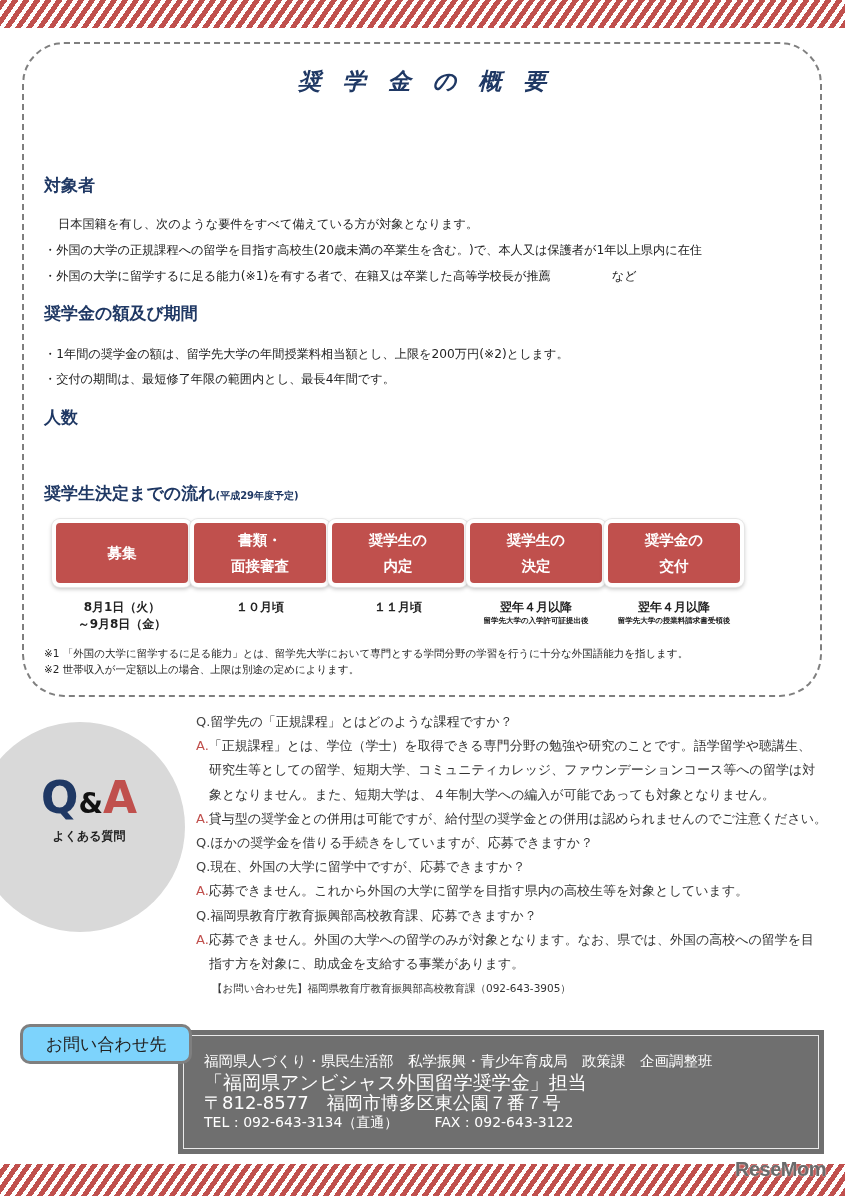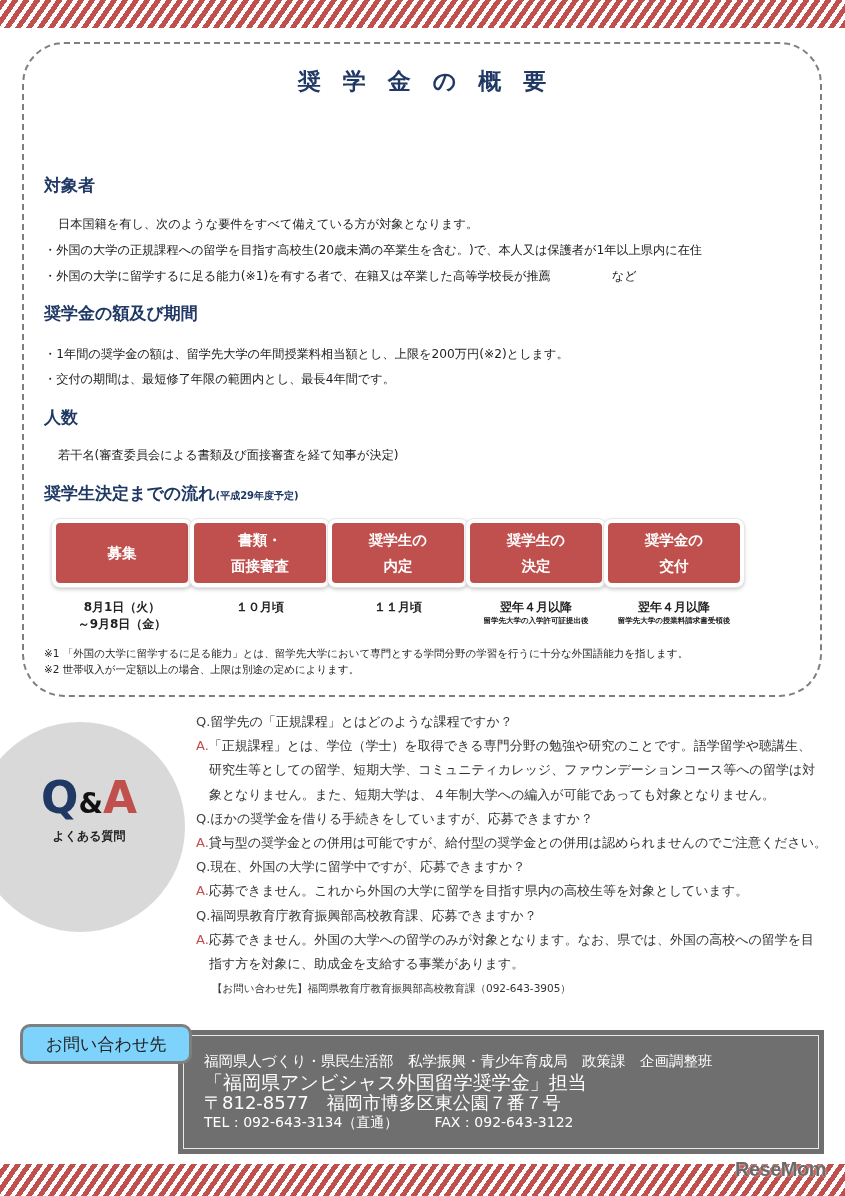--- a/index.html
+++ b/index.html
@@ -12,21 +12,21 @@
   }
   .stripe.top { top: 0; height: 28px; }
   .stripe.bottom { top: 1164px; height: 32px; }
 
   .overview {
     position: absolute; left: 22px; top: 42px; width: 800px; height: 655px;
     border: 2.5px dashed #7f7f7f; border-radius: 42px;
   }
   .overview-title {
     position: absolute; left: 0; top: 22px; width: 100%; text-align: center;
-    font-size: 23px; font-weight: bold; color: #1f3864; letter-spacing: 22px; padding-left: 22px;
+    font-size: 23px; font-weight: bold; color: #1f3864; letter-spacing: 22px; padding-left: 22px; font-style: italic;
   }
   .intro {
     position: absolute; left: 22px; top: 64px; width: 760px;
     font-size: 12.2px; line-height: 27px; text-indent: 14px; color: #222;
   }
   .sec-h {
     position: absolute; left: 20px; font-size: 17px; font-weight: bold; color: #1f3864;
   }
   .sec-h small { font-size: 10px; font-weight: bold; }
   .line {
@@ -110,21 +110,20 @@
   <h2 class="sec-h" style="top:130px">対象者</h2>
   <div class="line indent" style="top:172px">日本国籍を有し、次のような要件をすべて備えている方が対象となります。</div>
   <div class="line" style="top:198px">・外国の大学の正規課程への留学を目指す高校生(20歳未満の卒業生を含む。)で、本人又は保護者が1年以上県内に在住</div>
   <div class="line" style="top:224px">・外国の大学に留学するに足る能力(※1)を有する者で、在籍又は卒業した高等学校長が推薦　　　　　など</div>
 
   <h2 class="sec-h" style="top:258px">奨学金の額及び期間</h2>
   <div class="line" style="top:302px">・1年間の奨学金の額は、留学先大学の年間授業料相当額とし、上限を200万円(※2)とします。</div>
   <div class="line" style="top:327px">・交付の期間は、最短修了年限の範囲内とし、最長4年間です。</div>
 
   <h2 class="sec-h" style="top:362px">人数</h2>
-  <div class="line indent" style="top:403px">若干名(審査委員会による書類及び面接審査を経て知事が決定)</div>
 
   <h2 class="sec-h" style="top:438px">
     <span>奨学生決定までの流れ</span><small>(平成29年度予定)</small>
   </h2>
 
   <div class="flow" style="left:28px; top:475px">
     <div class="step" style="left:0">
       <span>募集</span>
     </div>
     <div class="arrow" style="left:148px"></div>
@@ -177,22 +176,22 @@
   <span class="q">Q</span><span class="amp">&amp;</span><span class="a">A</span>
 </div>
 <div class="qa-sub">よくある質問</div>
 
 <div class="qa-list">
   <div class="qa-row"><span class="mark-q">Q.</span><span>留学先の「正規課程」とはどのような課程ですか？</span></div>
   <div class="qa-row"><span class="mark-a">A.</span><span>「正規課程」とは、学位（学士）を取得できる専門分野の勉強や研究のことです。語学留学や聴講生、</span></div>
   <div class="qa-row cont">研究生等としての留学、短期大学、コミュニティカレッジ、ファウンデーションコース等への留学は対</div>
   <div class="qa-row cont">象となりません。また、短期大学は、４年制大学への編入が可能であっても対象となりません。</div>
 
+  <div class="qa-row"><span class="mark-a">A.</span><span>貸与型の奨学金との併用は可能ですが、給付型の奨学金との併用は認められませんのでご注意ください。</span></div>
   <div class="qa-row"><span class="mark-q">Q.</span><span>ほかの奨学金を借りる手続きをしていますが、応募できますか？</span></div>
-  <div class="qa-row"><span class="mark-a">A.</span><span>貸与型の奨学金との併用は可能ですが、給付型の奨学金との併用は認められませんのでご注意ください。</span></div>
 
   <div class="qa-row"><span class="mark-q">Q.</span><span>現在、外国の大学に留学中ですが、応募できますか？</span></div>
   <div class="qa-row"><span class="mark-a">A.</span><span>応募できません。これから外国の大学に留学を目指す県内の高校生等を対象としています。</span></div>
 
   <div class="qa-row"><span class="mark-q">Q.</span><span>福岡県教育庁教育振興部高校教育課、応募できますか？</span></div>
   <div class="qa-row"><span class="mark-a">A.</span><span>応募できません。外国の大学への留学のみが対象となります。なお、県では、外国の高校への留学を目</span></div>
   <div class="qa-row cont">指す方を対象に、助成金を支給する事業があります。</div>
 
   <div class="qa-contact">【お問い合わせ先】福岡県教育庁教育振興部高校教育課（092-643-3905）</div>
 </div>

